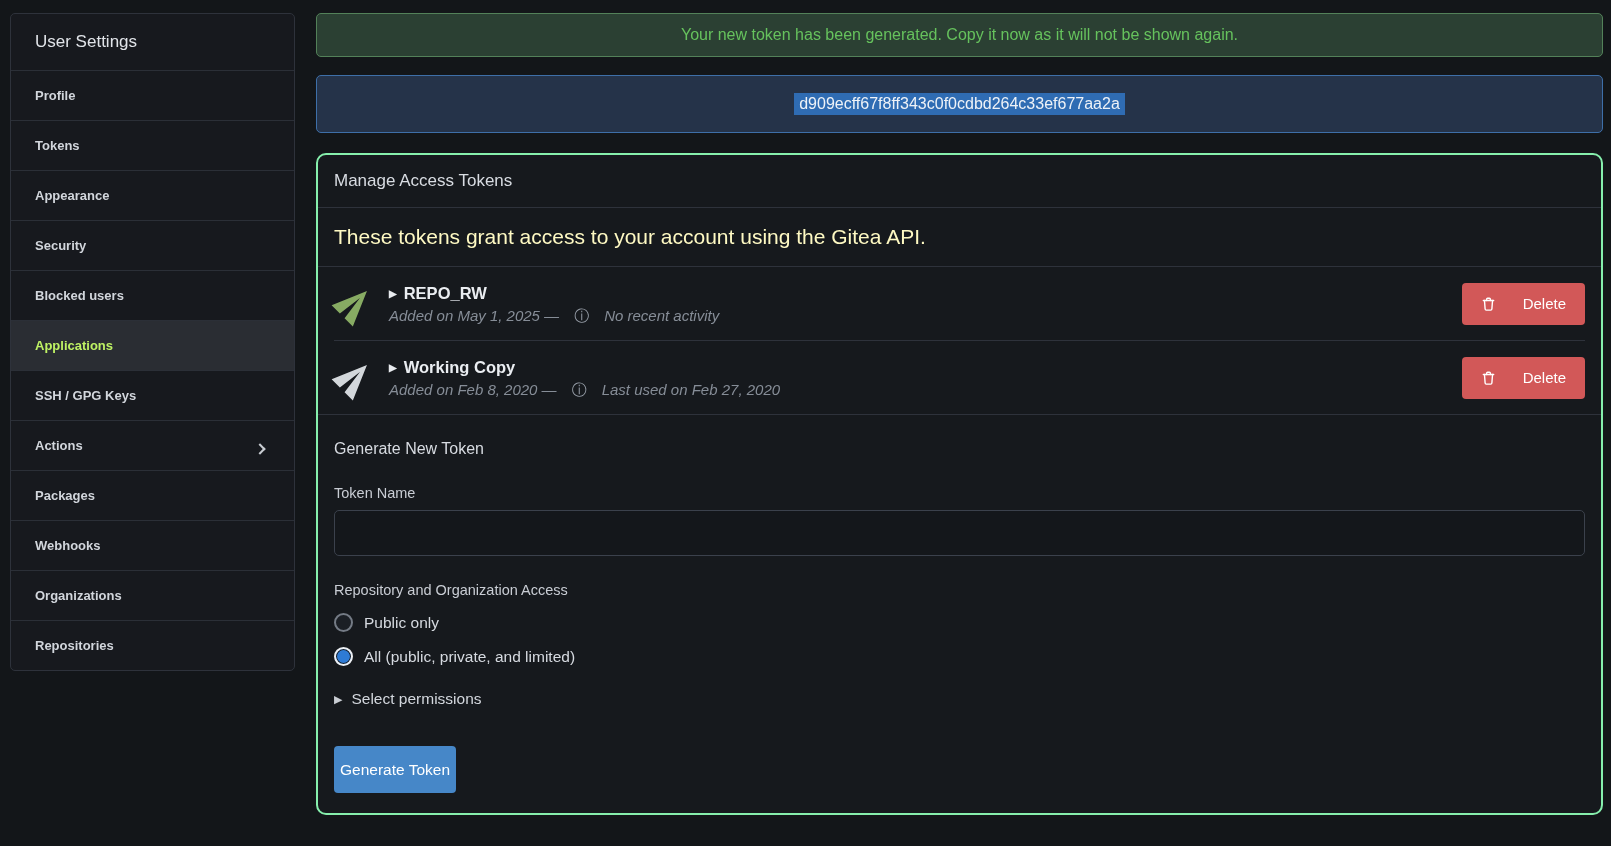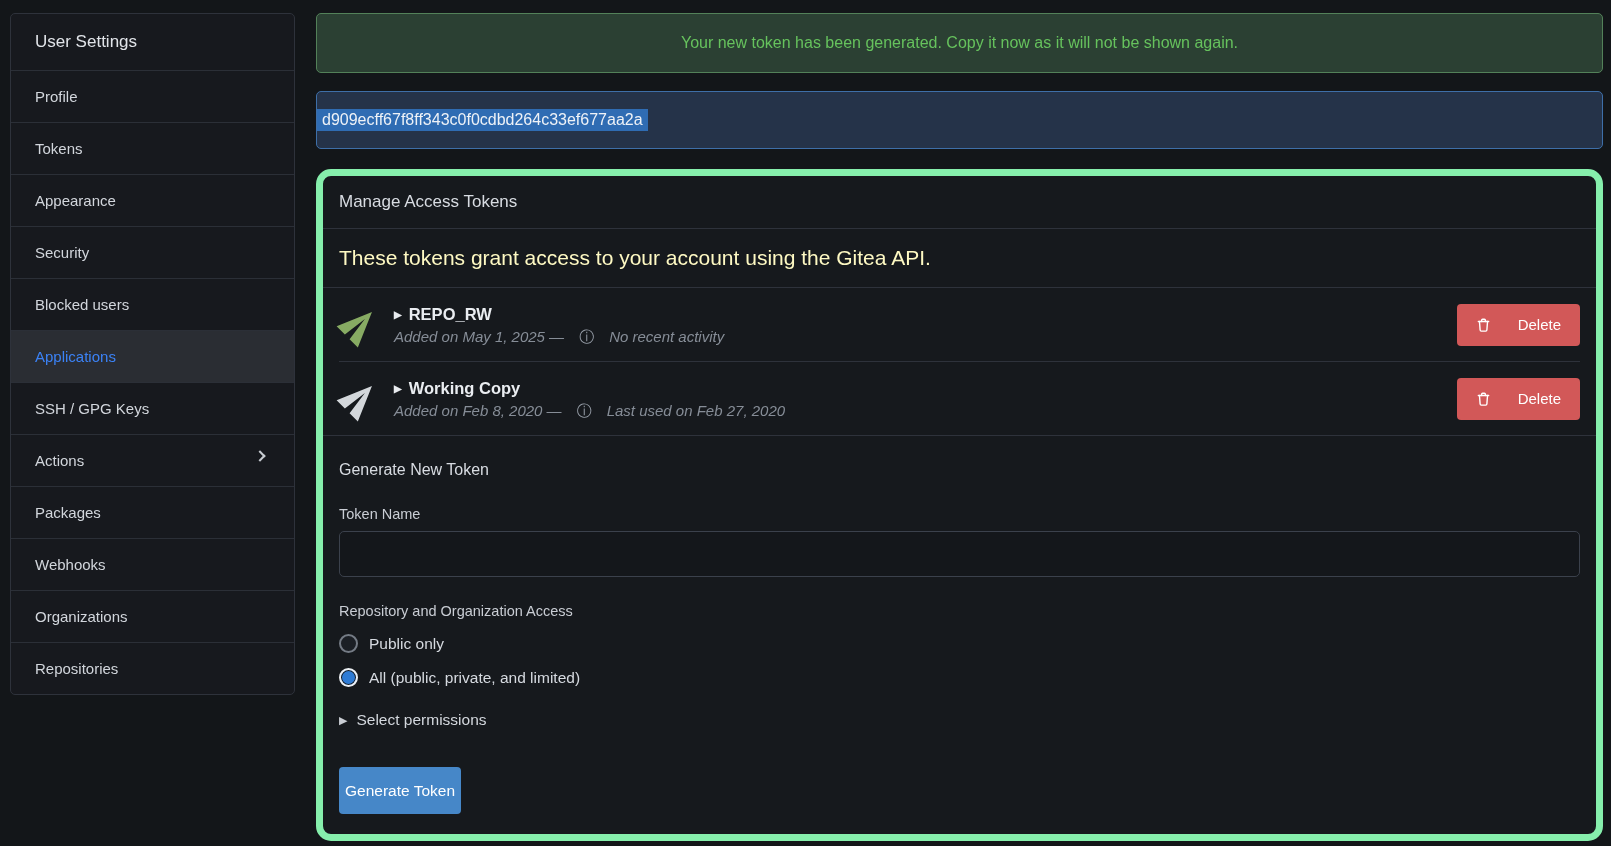--- a/index.html
+++ b/index.html
@@ -20,66 +20,67 @@
     background:#17191e;
     overflow:hidden;
   }
   .menu-header {
     padding:18px 24px;
     font-size:17px;
     color:#e1e4e9;
   }
   .menu-item {
     padding:17px 24px;
-    font-size:15px;
+    font-size:13px;
     color:#d2d6dc;
     border-top:1px solid #2b2f37;
     cursor:pointer;
     display:flex;
-    align-items:flex-start;
+    align-items:flex-end;
     justify-content:space-between;
-  }
-  .menu-item.active { background:#2a2d33; color:#3b82f6; }
+    font-weight:bold;
+  }
+  .menu-item.active { background:#2a2d33; color:#bef264; }
   .chev {
     width:8px; height:8px;
     border-top:2px solid #c9cdd3;
     border-right:2px solid #c9cdd3;
     transform:rotate(45deg);
     margin-right:6px;
   }
 
   
   .main { flex:1; min-width:0; }
 
   .flash-success {
-    height:60px;
+    height:44px;
     background:#2b4033;
     border:1px solid #538159;
     border-radius:5px;
     display:flex; align-items:center; justify-content:center;
     color:#66c25d;
     font-size:16px;
     margin-bottom:18px;
   }
 
   .token-reveal {
     height:58px;
     background:#253349;
     border:1px solid #3e6fa8;
     border-radius:5px;
-    display:flex; align-items:center; justify-content:flex-start;
+    display:flex; align-items:center; justify-content:center;
     margin-bottom:20px;
     font-size:16px;
     color:#eef2f7;
   }
   .token-reveal .sel { background:#2f6cb3; padding:2px 5px; }
 
   .panel {
-    border:7px solid #86efac;
-    border-radius:15px;
+    border:2px solid #86efac;
+    border-radius:10px;
     background:#16191d;
   }
   .panel-header {
     padding:16px;
     font-size:17px;
     color:#d8dce2;
     border-bottom:1px solid #2e323b;
   }
   .panel-desc {
     padding:17px 16px;

